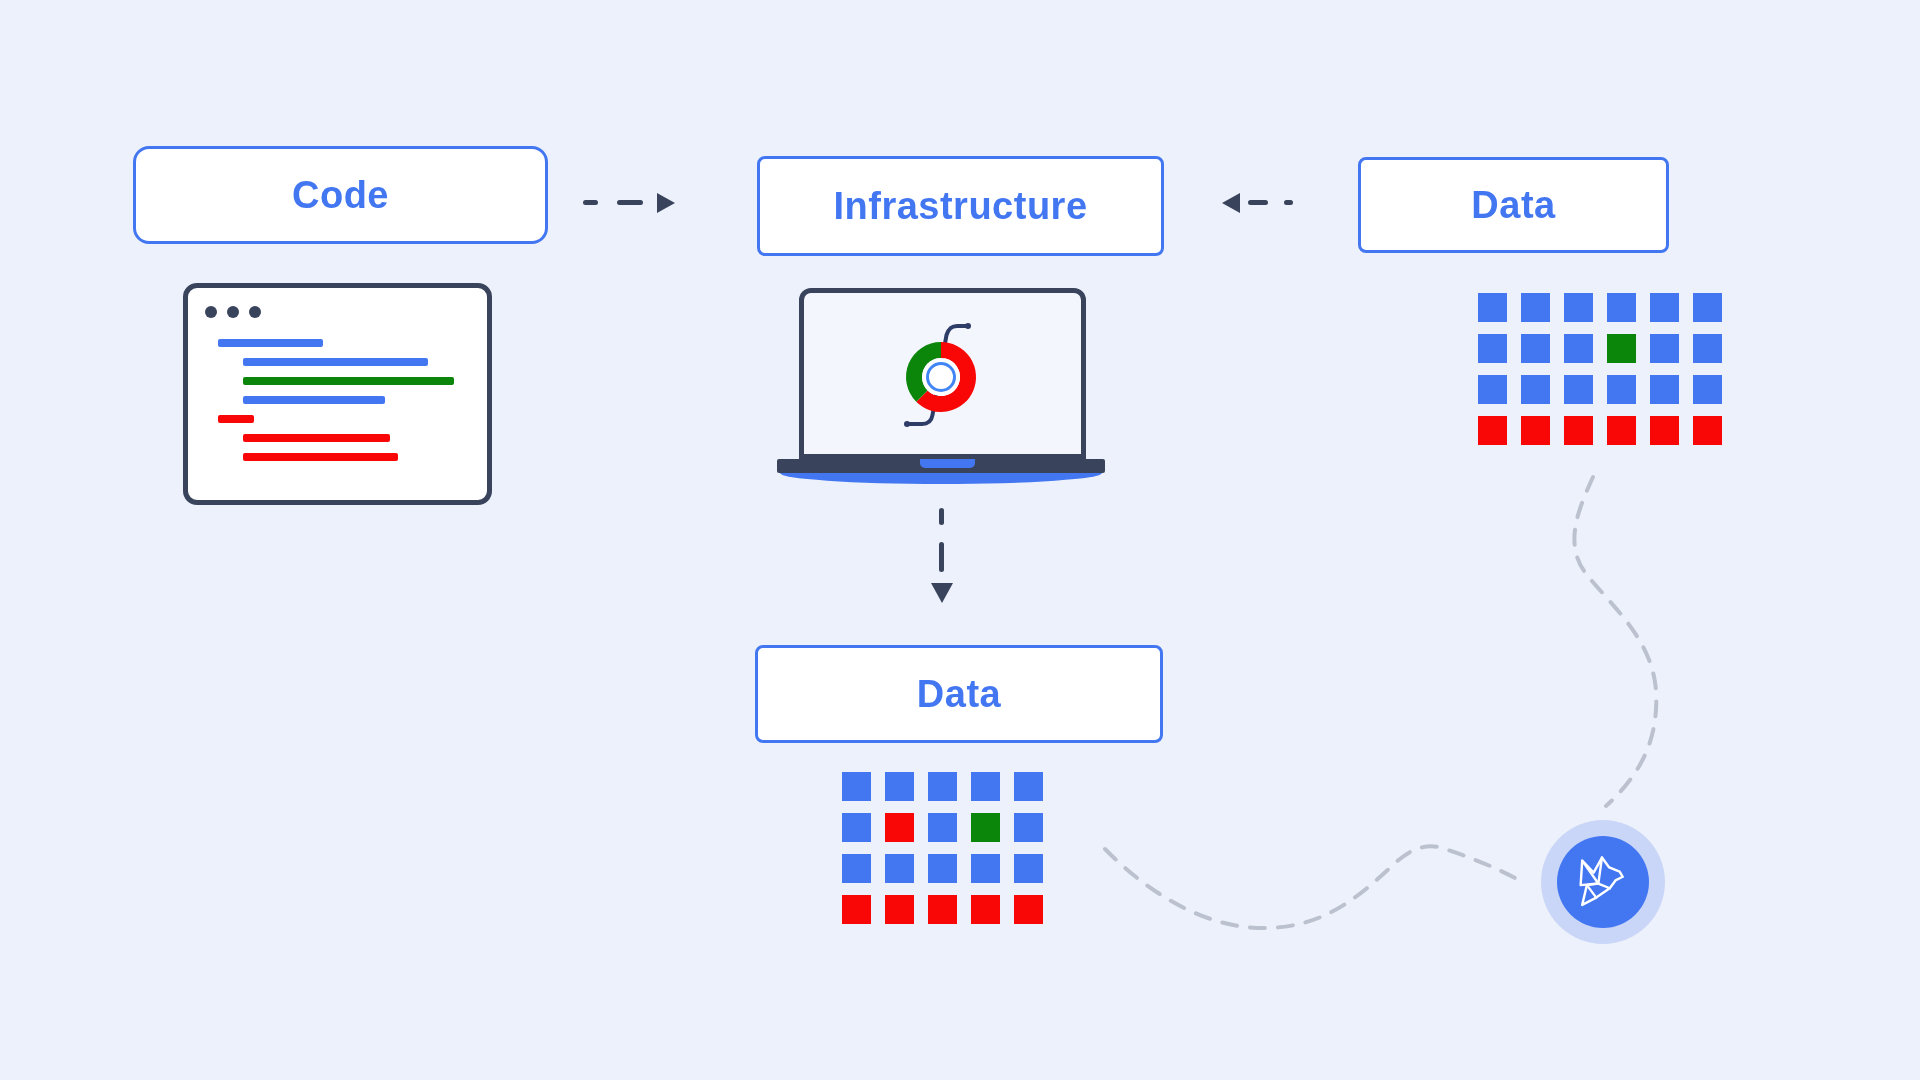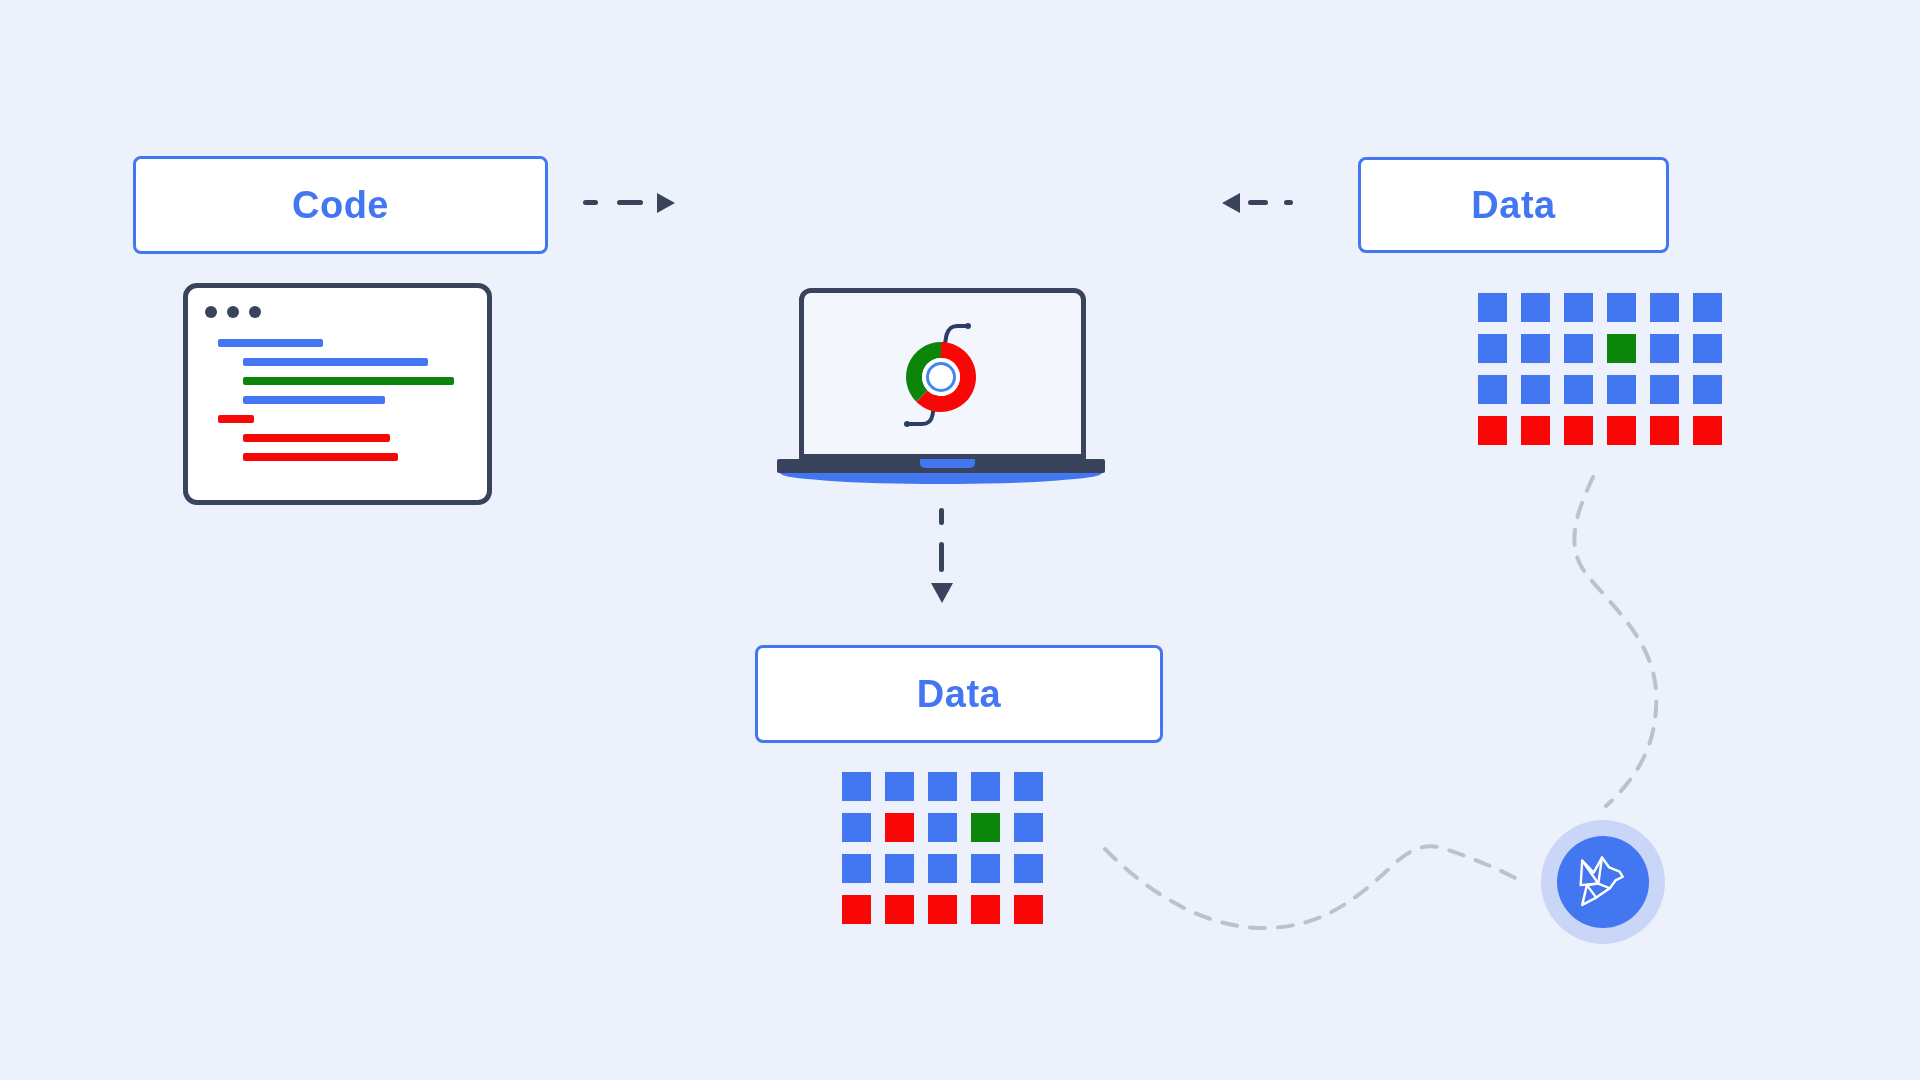--- a/index.html
+++ b/index.html
@@ -4,21 +4,21 @@
 <style>
   html,body{margin:0;padding:0;}
   body{font-family:"Liberation Sans",sans-serif;}
   .canvas{position:relative;width:1920px;height:1080px;background:var(--background);overflow:hidden;}
 
   .connectors{position:absolute;left:0;top:0;width:1920px;height:1080px;pointer-events:none;}
 
   .node-box{position:absolute;background:#fff;border:3px solid var(--blue);border-radius:8px;
             display:flex;align-items:center;justify-content:center;
             font-size:38px;font-weight:bold;color:var(--blue);letter-spacing:.5px;}
-  #box-code{left:133px;top:156px;width:409px;height:92px;}
+  #box-code{left:133px;top:146px;width:409px;height:92px;border-radius:16px;}
   #box-infra{left:757px;top:156px;width:401px;height:94px;}
   #box-data-source{left:1358px;top:157px;width:305px;height:90px;}
   #box-data-output{left:755px;top:645px;width:402px;height:92px;}
 
   .dash{position:absolute;height:5px;border-radius:2.5px;background:var(--navy);}
   .vdash{position:absolute;width:5px;border-radius:2.5px;background:var(--navy);}
   .tri{position:absolute;width:0;height:0;}
   .tri-right{border-top:10px solid transparent;border-bottom:10px solid transparent;border-left:18px solid var(--navy);}
   .tri-left{border-top:10px solid transparent;border-bottom:10px solid transparent;border-right:18px solid var(--navy);}
   .tri-down{border-left:11px solid transparent;border-right:11px solid transparent;border-top:20px solid var(--navy);}
@@ -53,20 +53,23 @@
 
 <div class="canvas">
 
   <svg class="connectors" viewBox="0 0 1920 1080">
     <path d="M 1593 477 C 1578 510 1563 545 1587 575 C 1614 608 1652 640 1656 690 C 1659 740 1640 775 1606 806" fill="none" style="stroke:var(--connector)" stroke-width="4" stroke-linecap="round" stroke-dasharray="15 13"></path>
     <path d="M 1105 849 C 1148 893 1205 928 1263 928 C 1318 928 1352 904 1394 864 C 1410 849 1427 842 1445 849 C 1478 860 1498 869 1517 879" fill="none" style="stroke:var(--connector)" stroke-width="4" stroke-linecap="round" stroke-dasharray="15 13"></path>
   </svg>
 
   <div class="node-box" id="box-code">
     <span>Code</span>
+  </div>
+  <div class="node-box" id="box-infra">
+    <span>Infrastructure</span>
   </div>
   <div class="node-box" id="box-data-source">
     <span>Data</span>
   </div>
   <div class="node-box" id="box-data-output">
     <span>Data</span>
   </div>
 
   <div>
     <div class="dash" style="left:583px;top:200px;width:15px;"></div>

